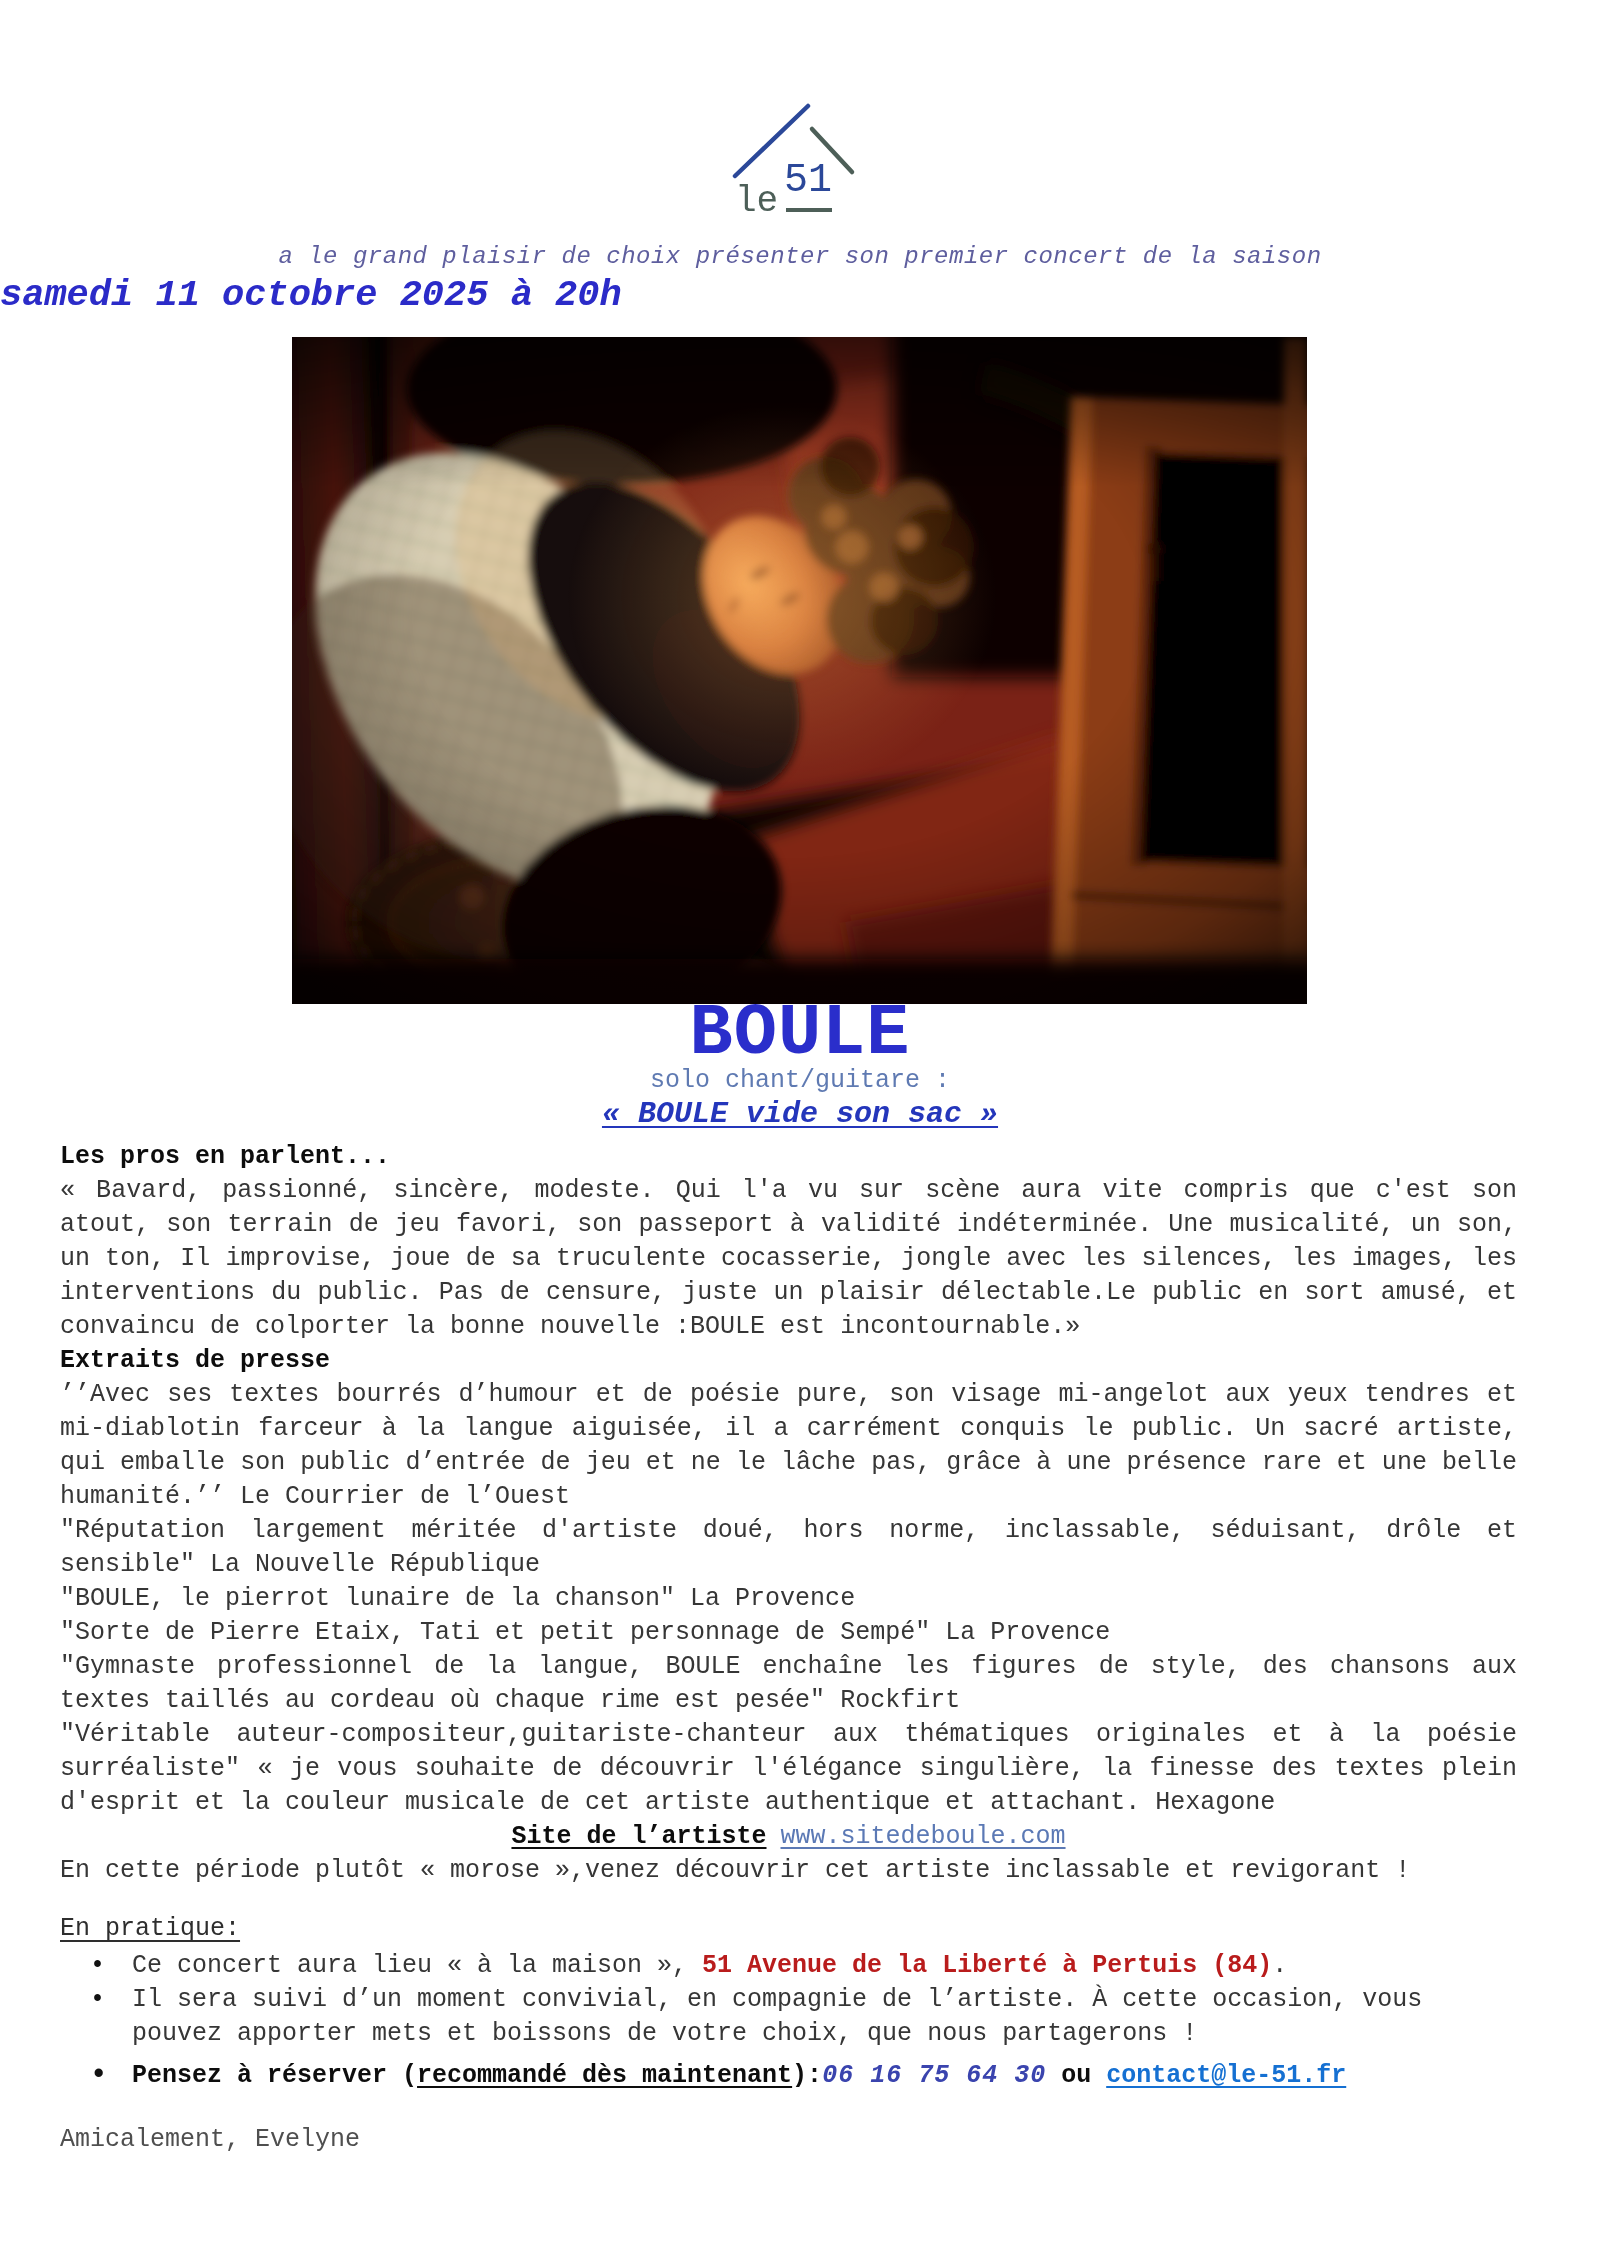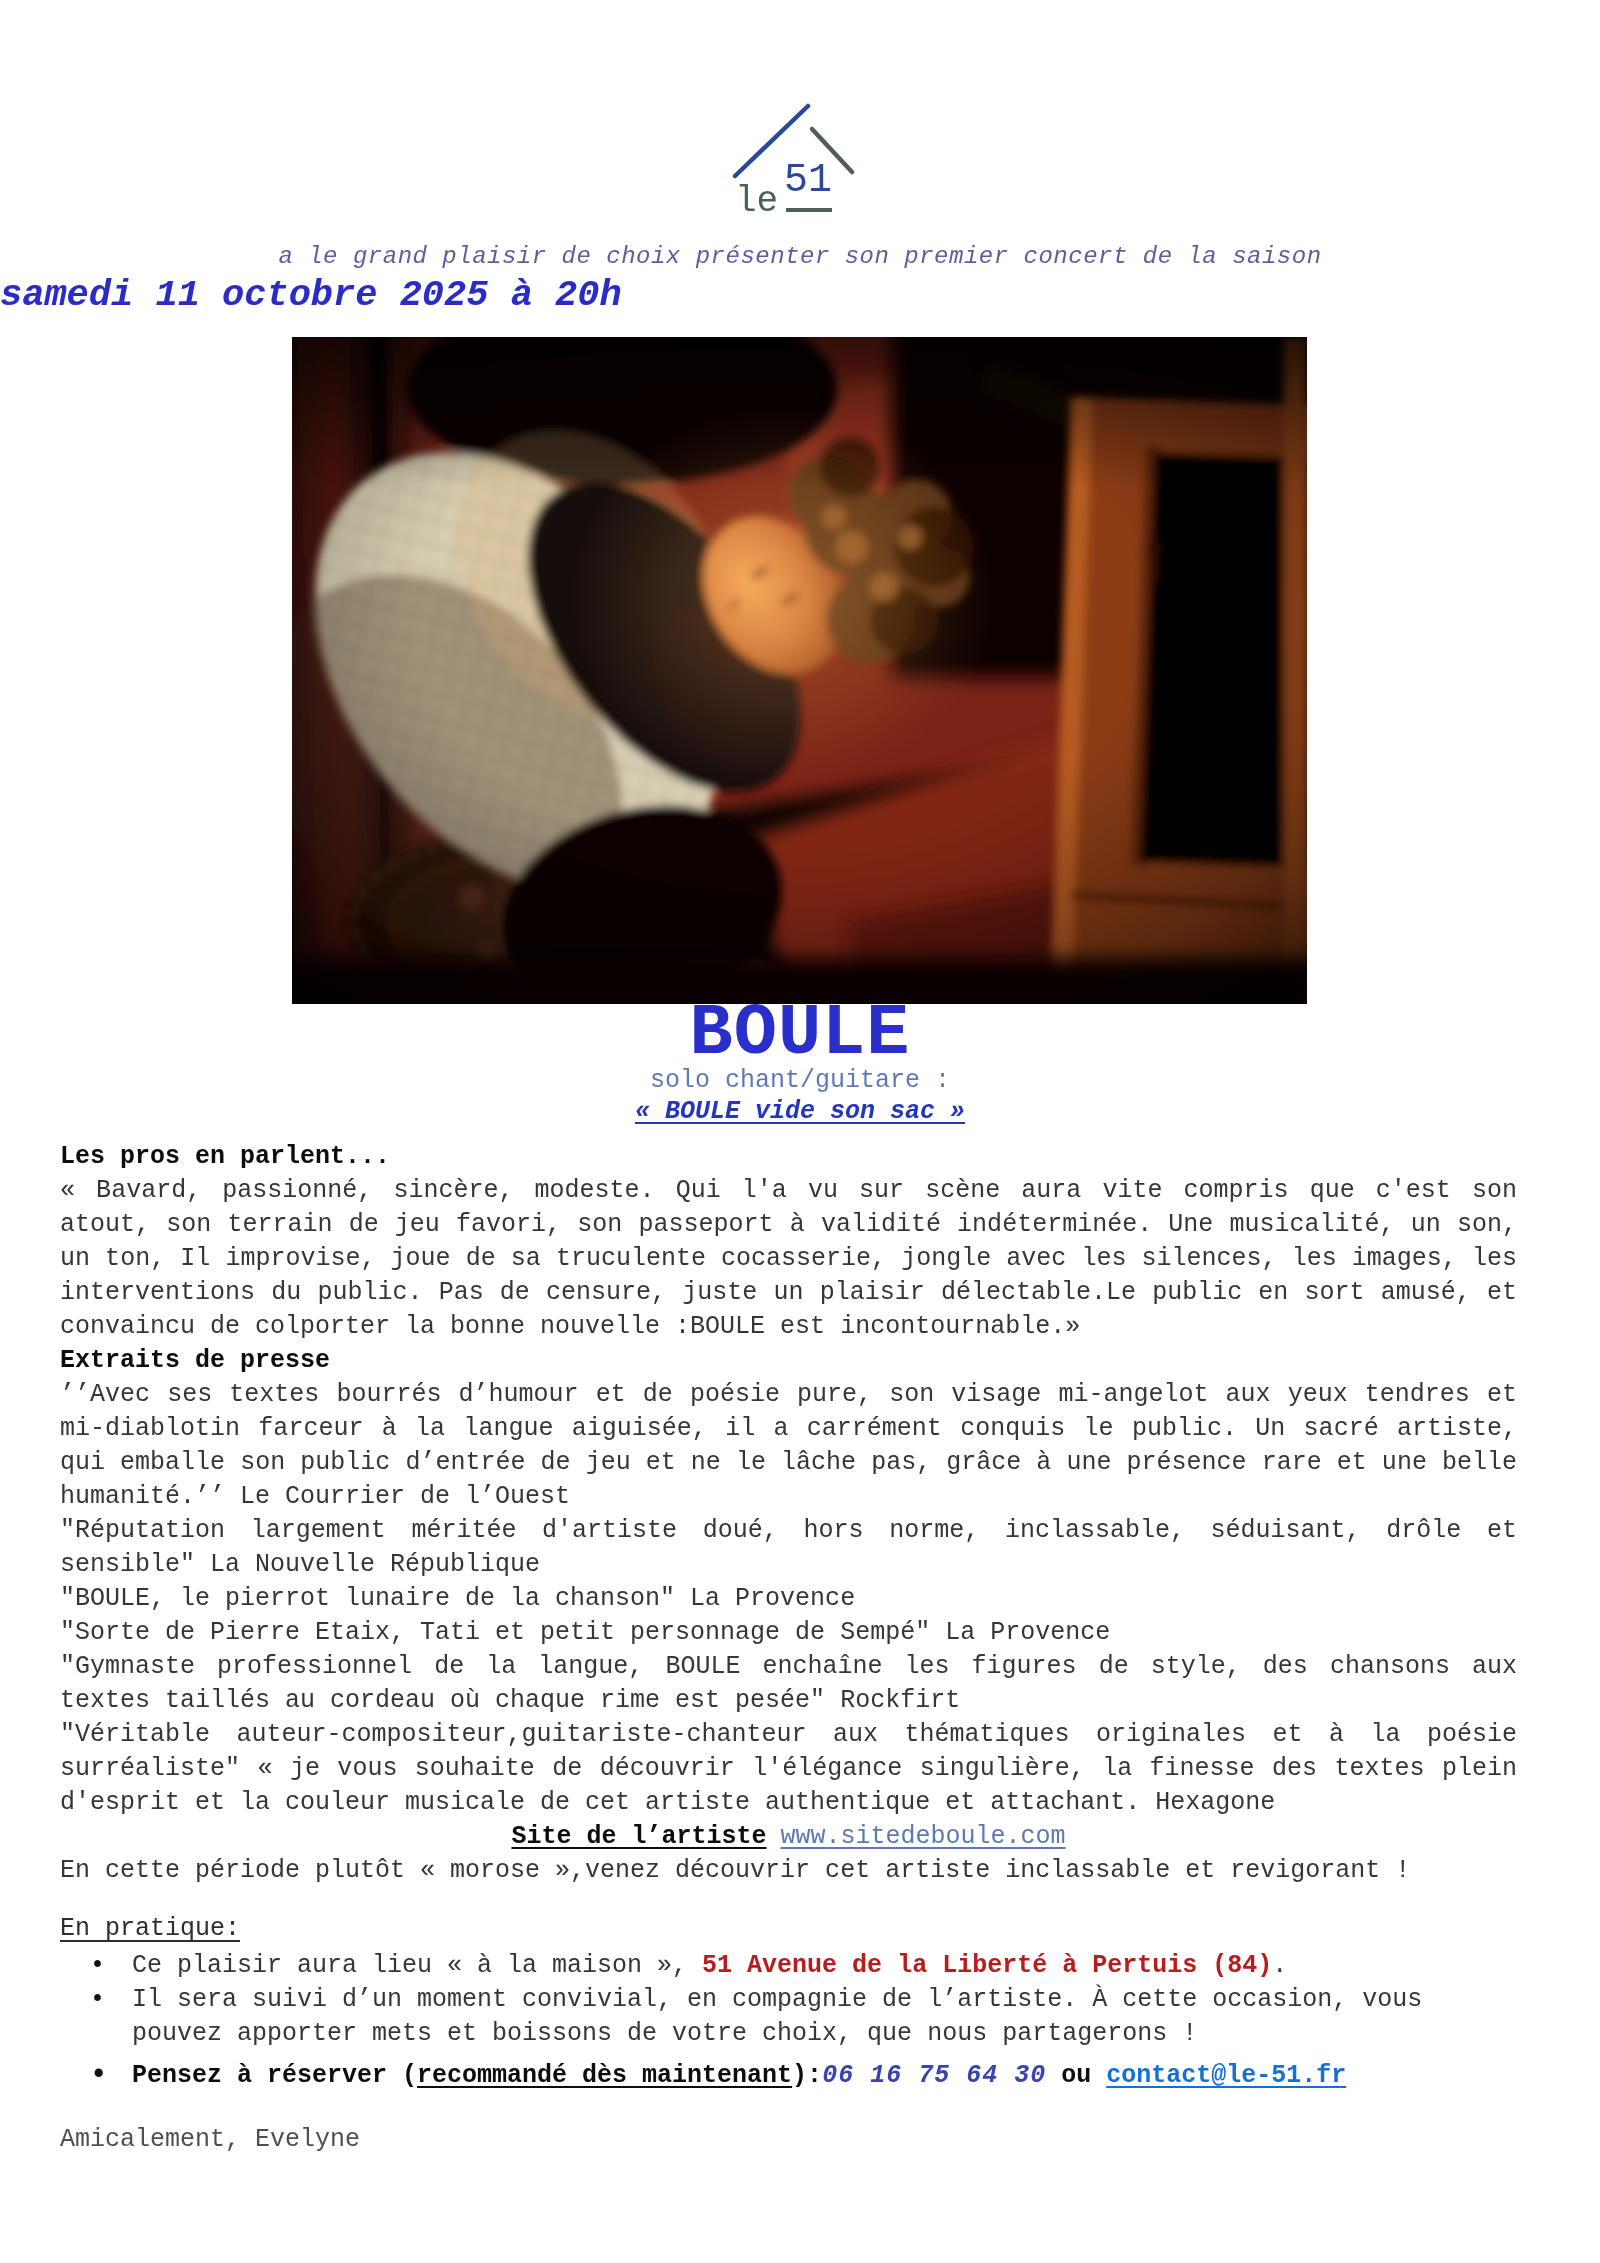--- a/index.html
+++ b/index.html
@@ -23,21 +23,21 @@
   .artist-name{
     position:absolute;top:1002px;left:0;width:1600px;text-align:center;
     font-size:72px;line-height:64px;font-weight:700;color:#2a2ecb;letter-spacing:1px;
   }
   .artist-format{
     position:absolute;top:1066px;left:0;width:1600px;text-align:center;
     font-size:25px;color:#5f7ab2;
   }
   .show-title{
     position:absolute;top:1097px;left:0;width:1600px;text-align:center;
-    font-size:25px;font-weight:700;font-style:italic;color:#2436bb;
+    font-size:30px;font-weight:700;font-style:italic;color:#2436bb;
   }
   .show-title a{color:#2436bb;text-decoration:underline;text-decoration-thickness:2px;text-underline-offset:4px;cursor:pointer;}
   
   .main-text{
     position:absolute;left:60px;top:1140px;width:1457px;
     font-size:25px;line-height:34px;
   }
   .main-text p{margin:0;}
   .just{text-align:justify;}
   .bold-heading{font-weight:700;color:#0d0d0d;}
@@ -241,21 +241,21 @@
       <span class="site-label">Site de l’artiste</span><a class="site-url">www.sitedeboule.com</a>
     </p>
 
     <p class="invite-line">En cette période plutôt « morose »,venez découvrir cet artiste inclassable et revigorant !</p>
 
     <p class="pratique-heading">En pratique:</p>
 
     <ul class="bullets">
       <li>
         <span class="bullet-dot">•</span>
-        <span class="bullet-body"><span>Ce plaisir aura lieu « à la maison », </span><span class="addr-bold">51 Avenue de la Liberté à Pertuis (84)</span><span>.</span></span>
+        <span class="bullet-body"><span>Ce concert aura lieu « à la maison », </span><span class="addr-bold">51 Avenue de la Liberté à Pertuis (84)</span><span>.</span></span>
       </li>
       <li>
         <span class="bullet-dot">•</span>
         <span class="bullet-body">Il sera suivi d’un moment convivial, en compagnie de l’artiste. À cette occasion, vous pouvez apporter mets et boissons de votre choix, que nous partagerons !</span>
       </li>
       <li class="li-bold">
         <span class="bullet-dot">•</span>
         <span class="bullet-body"><span>Pensez à réserver (</span><span class="reserve-underline">recommandé dès maintenant</span><span>):</span><span class="reserve-phone">06 16 75 64 30</span><span> ou </span><a class="reserve-email">contact@le-51.fr</a></span>
       </li>
     </ul>

